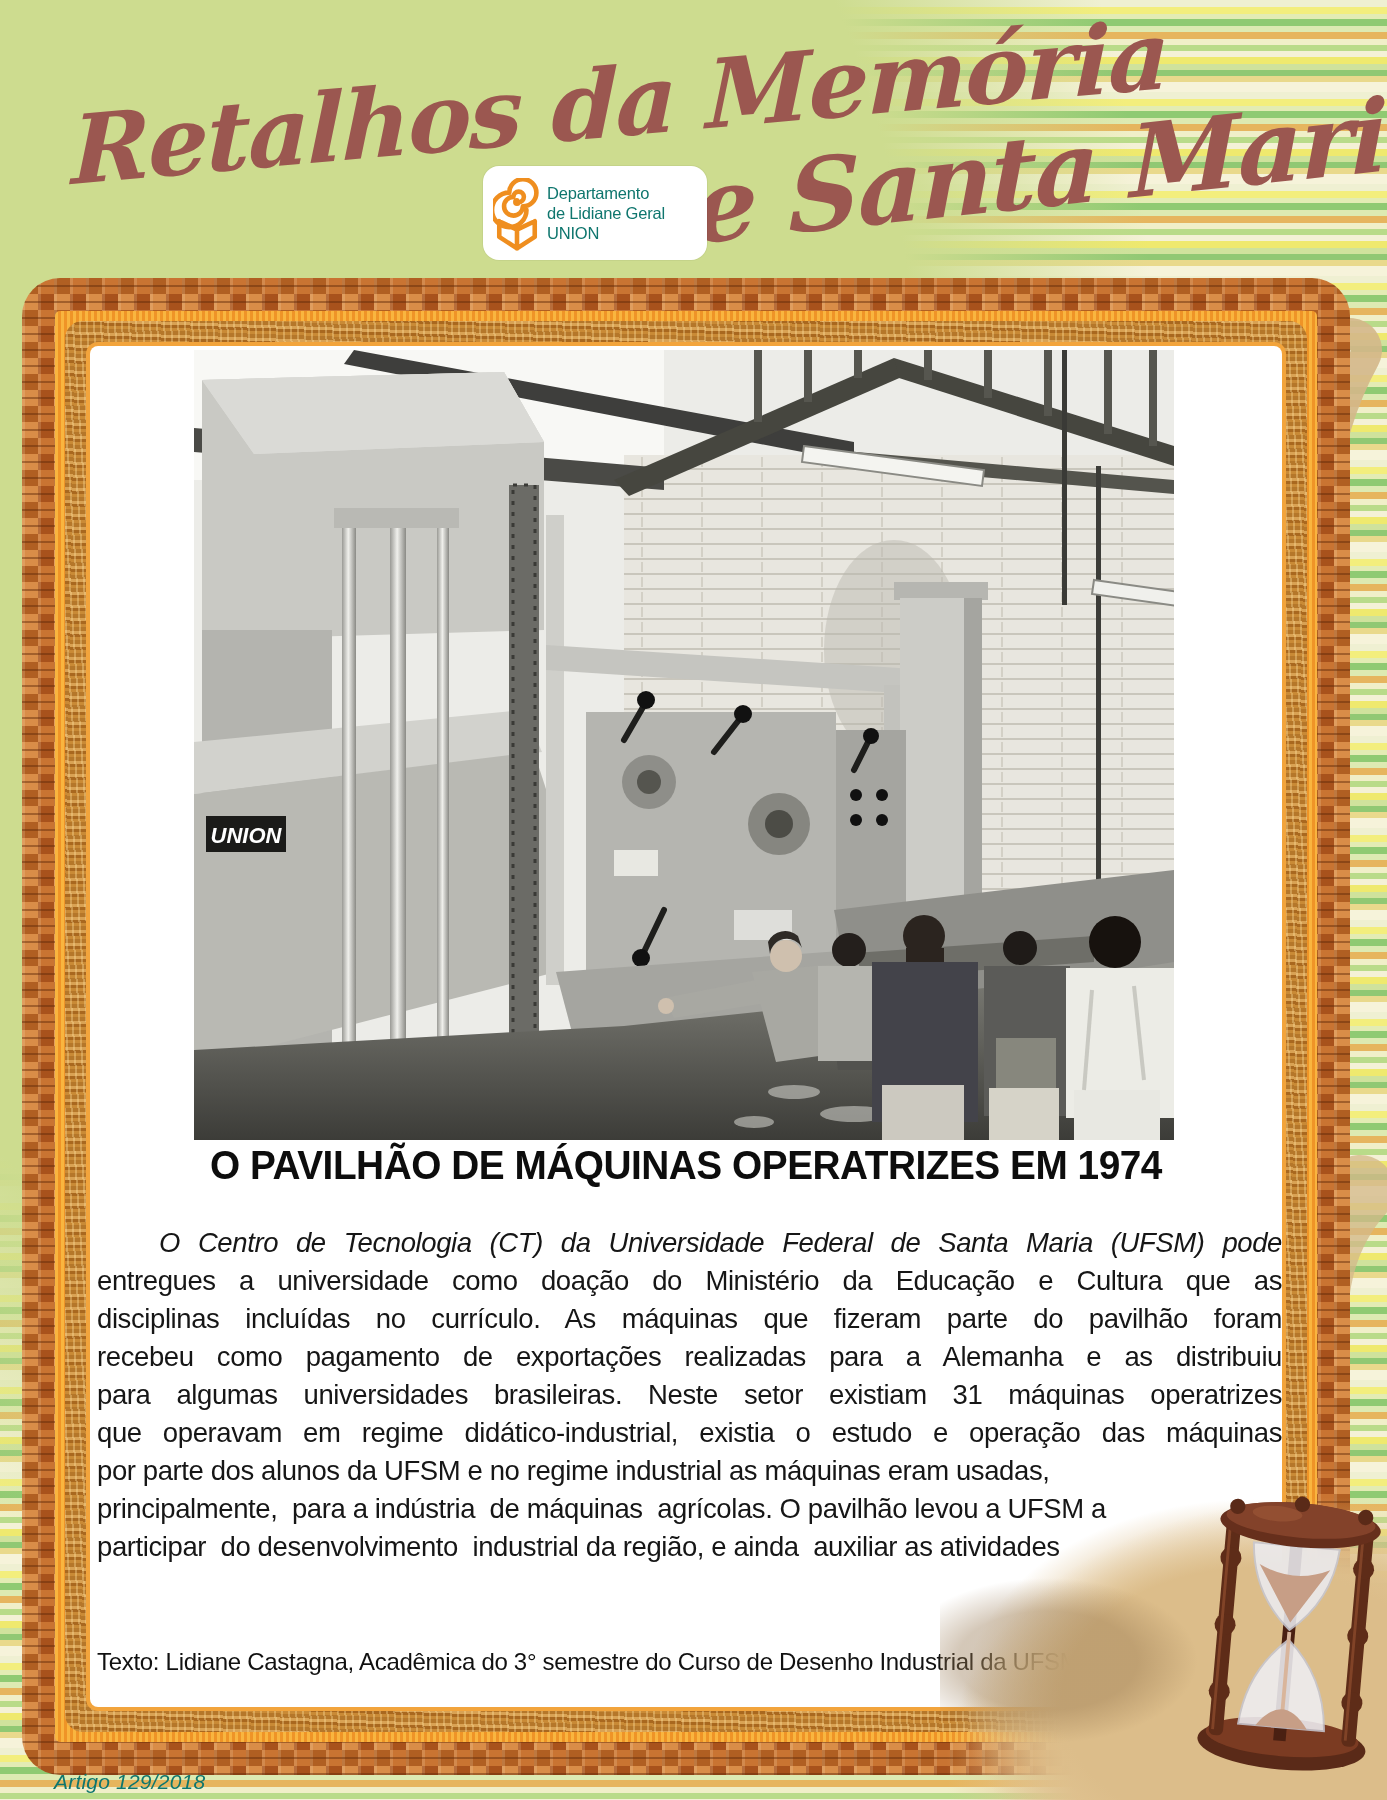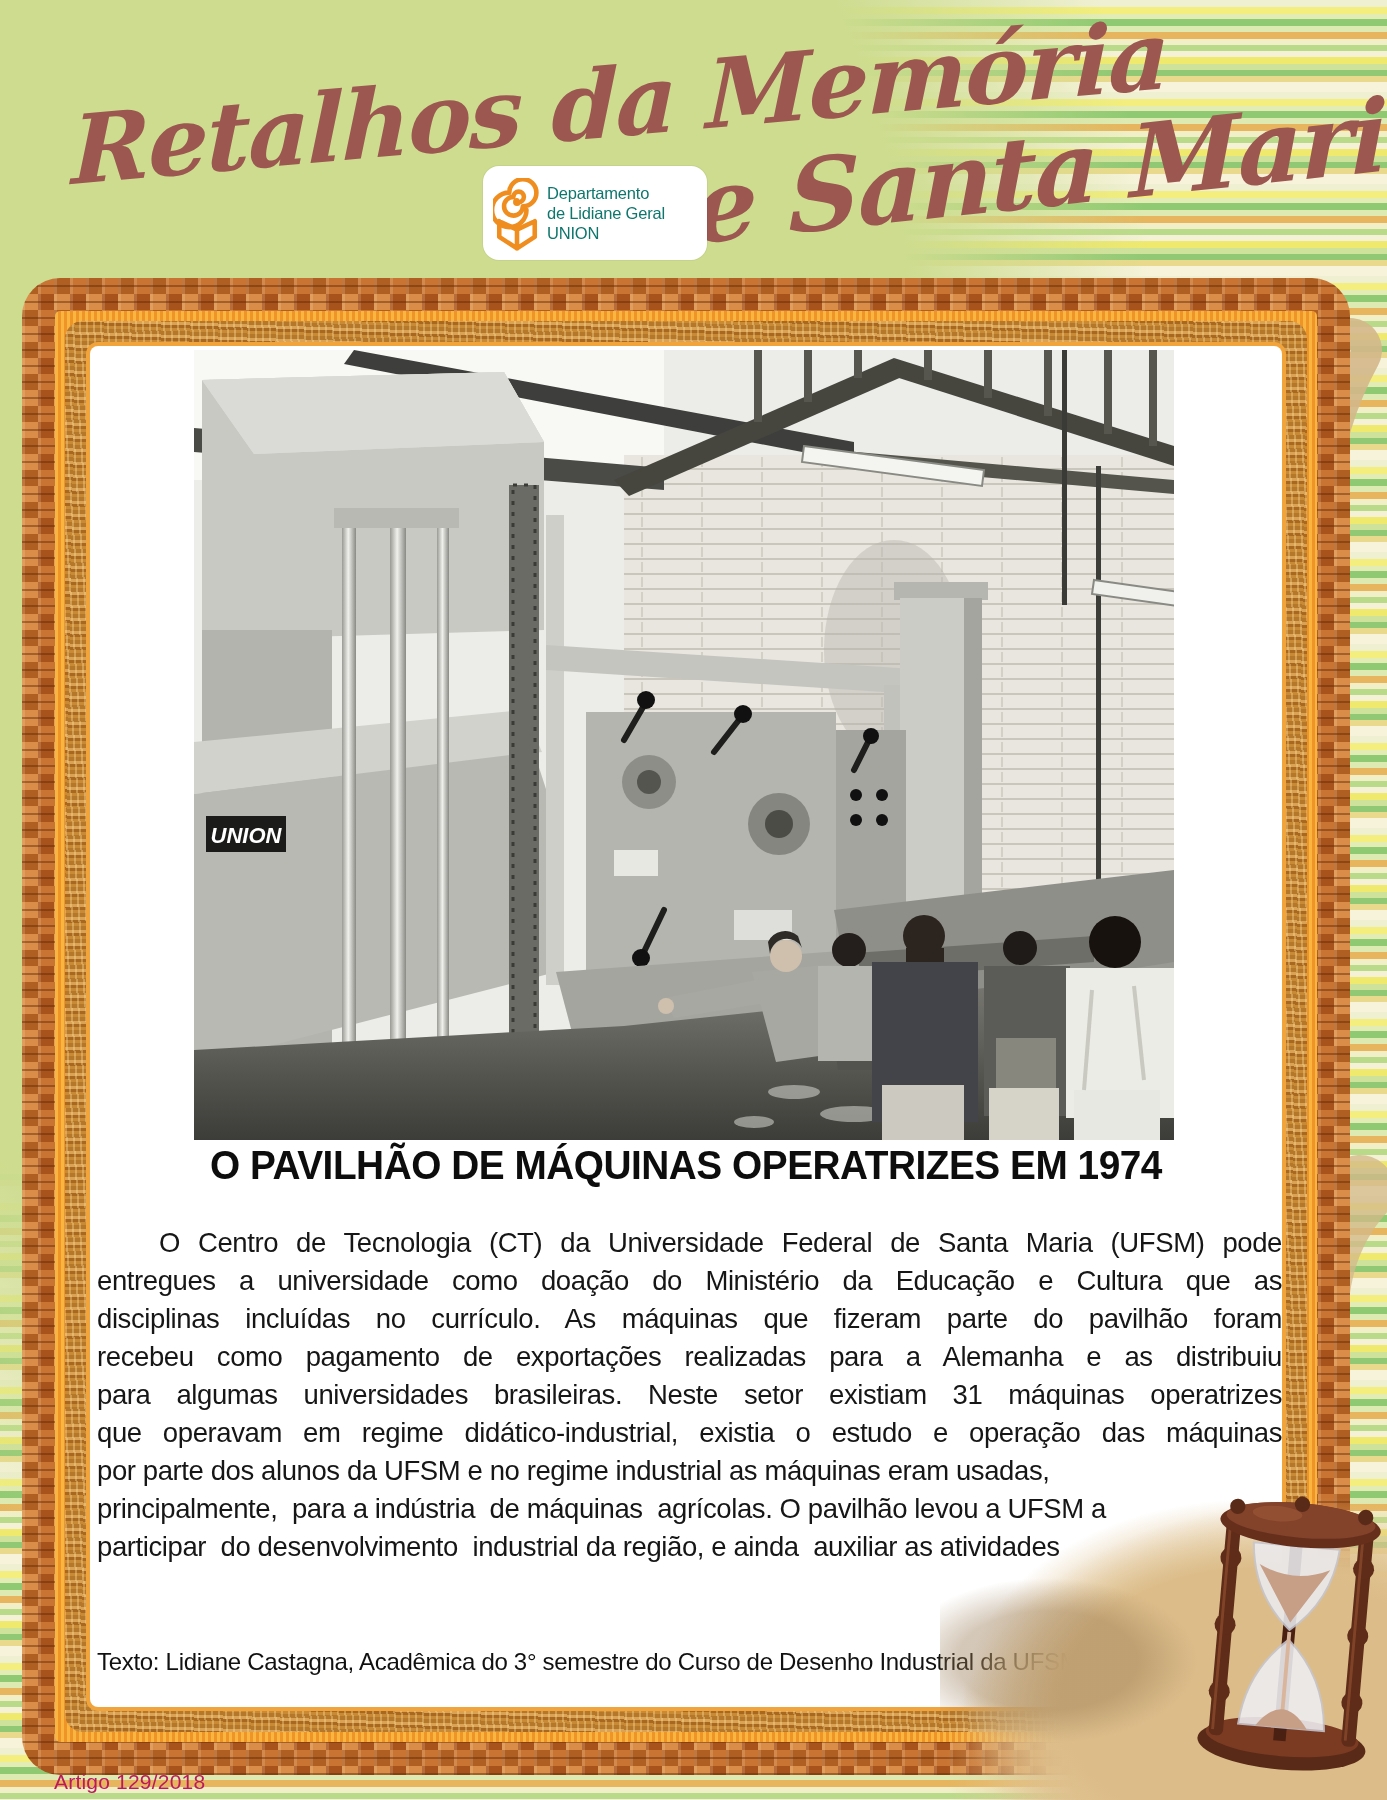--- a/index.html
+++ b/index.html
@@ -55,33 +55,33 @@
   .content{position:relative;width:100%;height:100%;border-radius:8px;background:#ffffff;overflow:hidden;}
   
   .photo{position:absolute;left:104px;top:4px;width:980px;height:790px;background:#dcdcd8;}
   .photo svg{display:block;width:100%;height:100%;}
   .caption{position:absolute;left:0;top:797px;width:100%;text-align:center;
     font-weight:bold;font-size:40px;color:#0d0d0d;letter-spacing:-0.5px;
     transform:scaleX(0.97);}
   .body-lines{position:absolute;left:7px;top:878px;width:1185px;}
   .body-line{font-size:27.5px;line-height:38px;color:#161616;letter-spacing:-0.4px;
     white-space:pre-wrap;text-align:justify;text-align-last:justify;}
-  .body-line:first-child{text-indent:62px;}
+  .body-line:first-child{text-indent:62px;font-style:italic;}
   .body-line:nth-last-child(-n+3){text-align-last:left;}
   .credit{position:absolute;left:7px;top:1302px;font-size:24px;color:#111;letter-spacing:-0.3px;}
   
   .sand{position:absolute;left:940px;top:1390px;width:447px;height:410px;z-index:4;pointer-events:none;
     background:
       radial-gradient(ellipse 200px 110px at 24% 66%,rgba(148,117,78,.40) 0 45%,rgba(148,117,78,0) 75%),
       radial-gradient(ellipse 330px 230px at 70% 76%,#dcbd8a 0 58%,rgba(220,189,138,0) 88%),
       radial-gradient(ellipse 430px 300px at 88% 92%,#e4c896 0 60%,rgba(228,200,150,0) 90%);}
   .hourglass{position:absolute;left:1200px;top:1492px;width:182px;height:286px;z-index:5;
     transform:rotate(5deg);}
   .footer-note{position:absolute;left:54px;top:1770px;z-index:6;
-    font-size:21px;color:#be185d;letter-spacing:0.2px;}
+    font-size:21px;color:#0f766e;letter-spacing:0.2px;font-style:italic;}
 </style>
 </head>
 <body>
 
 <div class="bg-stripes"></div>
 <div class="bg-green"></div>
 
 <svg class="flourish" viewBox="0 0 287 1330">
   <g fill="none" stroke="#d4b88a" stroke-linecap="round" opacity="0.9">
     <path d="M250,60 C140,260 280,420 170,620 C110,740 250,840 190,1010" stroke-width="64"></path>

